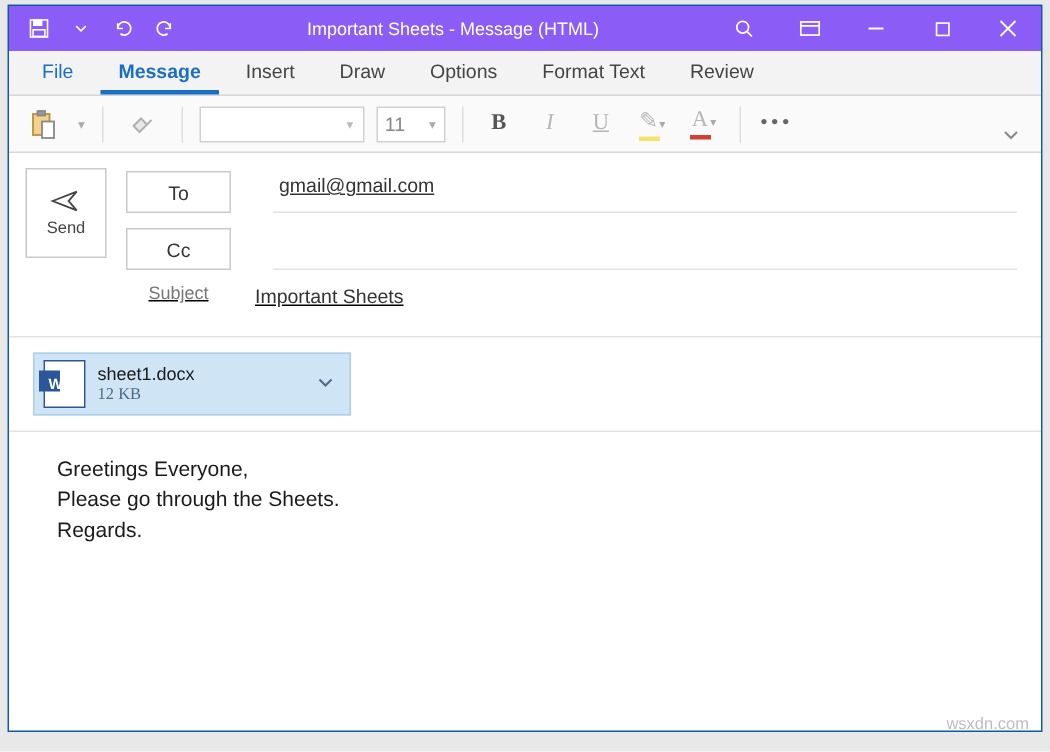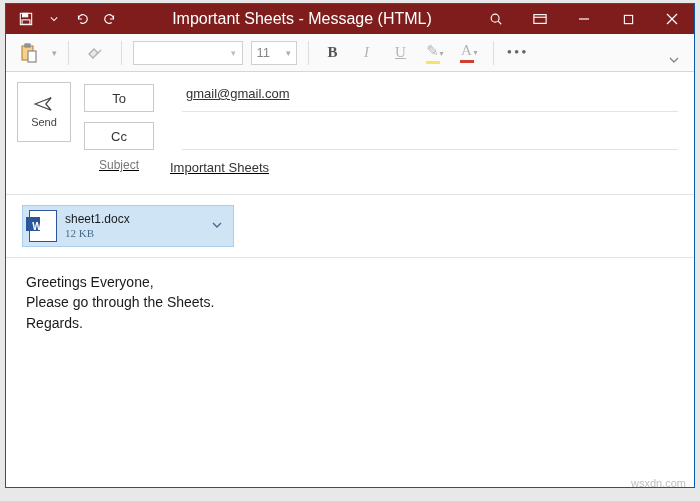--- a/index.html
+++ b/index.html
@@ -16,25 +16,25 @@
     width: 690px;
     height: 485px;
     margin: 3px auto;
     background: #fff;
     display: flex;
     flex-direction: column;
   }
   
   .titlebar {
     height: 30px;
-    background: #7f1d1d;
+    background: #8b5cf6;
     display: flex;
     align-items: center;
     color: #fff;
-    font-size: 16px;
+    font-size: 12px;
   }
   .qat { display: flex; align-items: center; padding: 0 6px; }
   .qat-btn { width: 28px; height: 30px; display: flex; align-items: center; justify-content: center; color: #fff; }
   .qat-btn svg, .winbtn svg { display: block; }
   .title-text { flex: 1; text-align: center; white-space: nowrap; }
   .title-docname { color: #fff; font-weight: 400; }
   .title-suffix { color: #fff; }
   .winbtns { display: flex; }
   .winbtn { width: 44px; height: 30px; display: flex; align-items: center; justify-content: center; }
 
@@ -143,21 +143,21 @@
     background:#2b579a; color:#fff; font-size:10px; display:flex; align-items:center; justify-content:center;
   }
   .doc-icon .w { position: relative; z-index: 2; color:#fff; left:-6px; font-size:10px;}
   .attach-text { display: flex; flex-direction: column; line-height: 1.2; font-size: 12px; }
   .attach-name { color: #1a1a1a; }
   .attach-size { color: #4a6b88; font-size: 11px; font-family: Liberation Serif, serif; }
   .attach-chev { margin-left: auto; color: #4a6b88; padding: 0 4px; }
 
   
   .mail-body {
-    flex: 1; padding: 14px 20px; font-size: 14px; color: #1a1a1a; line-height: 1.45;
+    flex: 1; padding: 14px 32px; font-size: 14px; color: #1a1a1a; line-height: 1.45;
     overflow: auto; white-space: pre-line;
   }
 
   
   .wmark {
     position: absolute; right: 14px; bottom: 12px; font-size: 11px; color: #bdbdbd;
     font-family: Arial, sans-serif;
   }
 </style>
 </head>
@@ -220,20 +220,29 @@
       </div>
       <div class="winbtn close">
         <svg width="12" height="12" viewBox="0 0 12 12" stroke="#fff" stroke-width="1.2">
             <line x1="1" y1="1" x2="11" y2="11"></line>
             <line x1="11" y1="1" x2="1" y2="11"></line>
           </svg>
       </div>
     </div>
   </div>
 
+  <div class="ribbon-tabs">
+    <div class="rtab file">File</div>
+    <div class="rtab active">Message</div>
+    <div class="rtab">Insert</div>
+    <div class="rtab">Draw</div>
+    <div class="rtab">Options</div>
+    <div class="rtab">Format Text</div>
+    <div class="rtab">Review</div>
+  </div>
 
   <div class="ribbon">
     <div class="rbtn">
       <svg width="18" height="20" viewBox="0 0 18 20" fill="none" stroke="#888" stroke-width="1.2">
         <rect x="2" y="3" width="11" height="14" fill="#f4d28c" stroke="#b8903a"></rect>
           <rect x="5" y="1" width="5" height="3" fill="#999"></rect>
         <rect x="8" y="8" width="8" height="11" fill="#fff" stroke="#888"></rect>
       </svg>
     </div>
     <span style="color:#aaa;font-size:9px;">▾</span>

